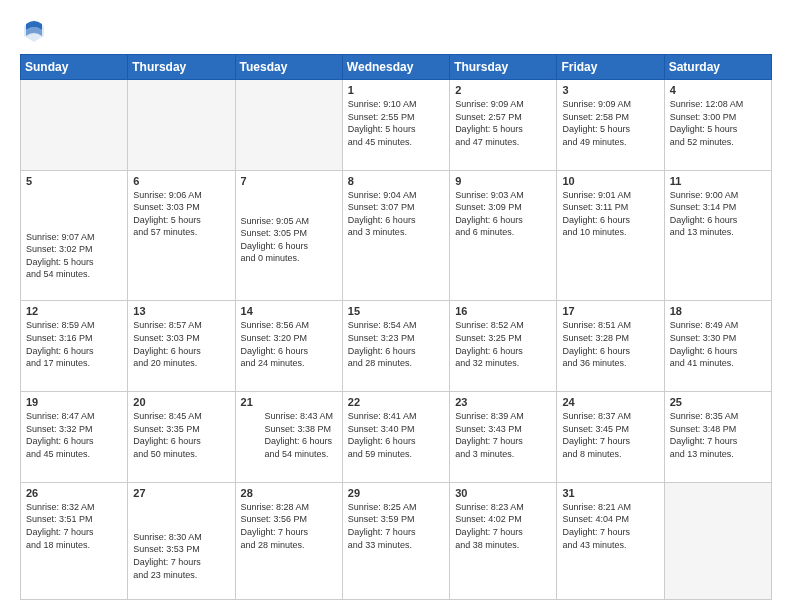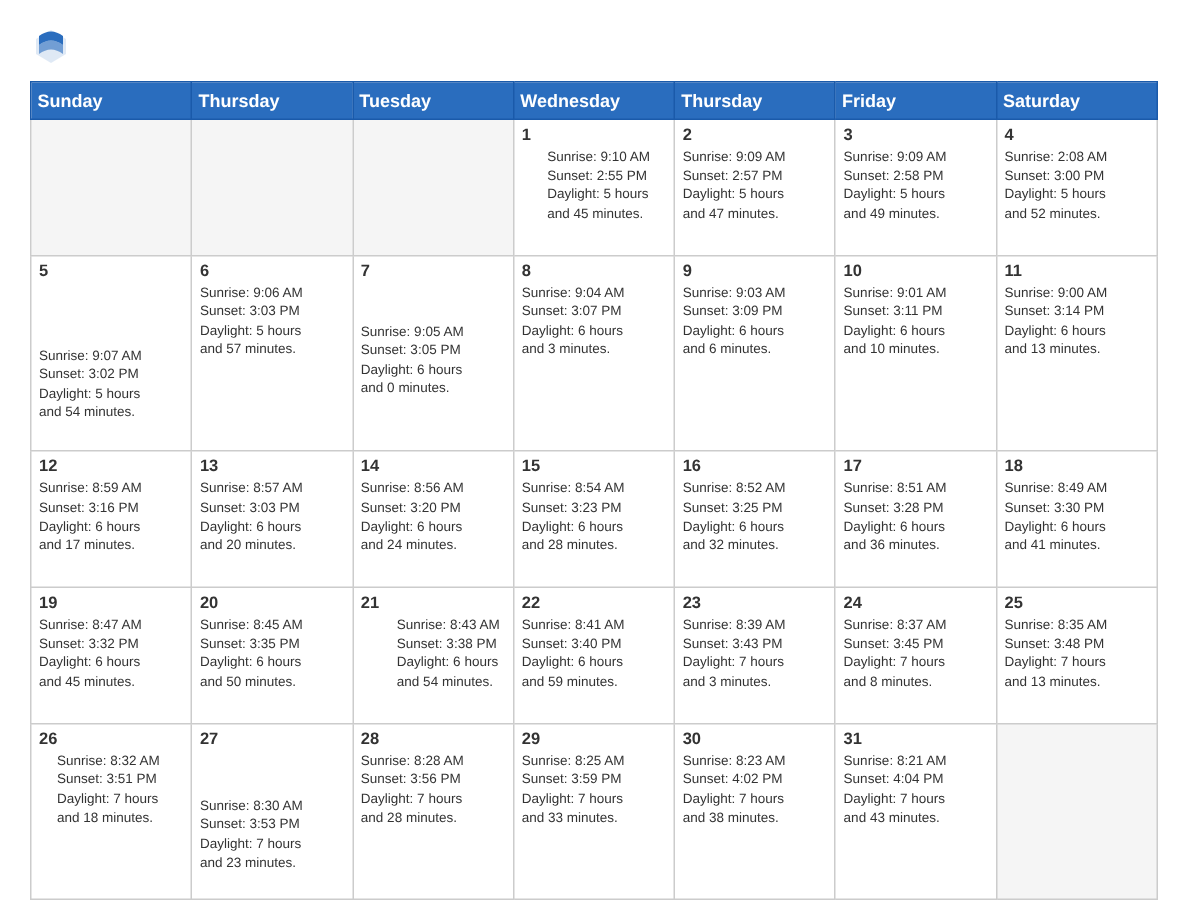--- a/index.html
+++ b/index.html
@@ -126,42 +126,42 @@
           <th>Saturday</th>
         </tr>
     </thead>
     <tbody id="calendar-body">
     <tr>
           <td class="empty"></td>
           <td class="empty"></td>
           <td class="empty"></td>
           <td>
             <span class="day-num">1</span>
-            <div class="day-info" style="white-space: pre-line; margin-left: 17px;">Sunrise: 9:10 AM
+            <div class="day-info" style="white-space: pre-line;">Sunrise: 9:10 AM
 Sunset: 2:55 PM
 Daylight: 5 hours
 and 45 minutes.</div>
           </td>
           <td>
             <span class="day-num">2</span>
             <div class="day-info" style="white-space: pre-line;">Sunrise: 9:09 AM
 Sunset: 2:57 PM
 Daylight: 5 hours
 and 47 minutes.</div>
           </td>
           <td>
             <span class="day-num">3</span>
             <div class="day-info" style="white-space: pre-line;">Sunrise: 9:09 AM
 Sunset: 2:58 PM
 Daylight: 5 hours
 and 49 minutes.</div>
           </td>
           <td>
             <span class="day-num">4</span>
-            <div class="day-info" style="white-space: pre-line;">Sunrise: 2:08 AM
+            <div class="day-info" style="white-space: pre-line;">Sunrise: 12:08 AM
 Sunset: 3:00 PM
 Daylight: 5 hours
 and 52 minutes.</div>
           </td>
         </tr>
         <tr>
           <td>
             <span class="day-num">5</span>
             <div class="day-info" style="white-space: pre-line; margin-top: 44px;">Sunrise: 9:07 AM
 Sunset: 3:02 PM
@@ -309,21 +309,21 @@
             <span class="day-num">25</span>
             <div class="day-info" style="white-space: pre-line;">Sunrise: 8:35 AM
 Sunset: 3:48 PM
 Daylight: 7 hours
 and 13 minutes.</div>
           </td>
         </tr>
         <tr>
           <td>
             <span class="day-num">26</span>
-            <div class="day-info" style="white-space: pre-line; margin-left: 12px;">Sunrise: 8:32 AM
+            <div class="day-info" style="white-space: pre-line;">Sunrise: 8:32 AM
 Sunset: 3:51 PM
 Daylight: 7 hours
 and 18 minutes.</div>
           </td>
           <td>
             <span class="day-num">27</span>
             <div class="day-info" style="white-space: pre-line; margin-top: 32px;">Sunrise: 8:30 AM
 Sunset: 3:53 PM
 Daylight: 7 hours
 and 23 minutes.</div>

